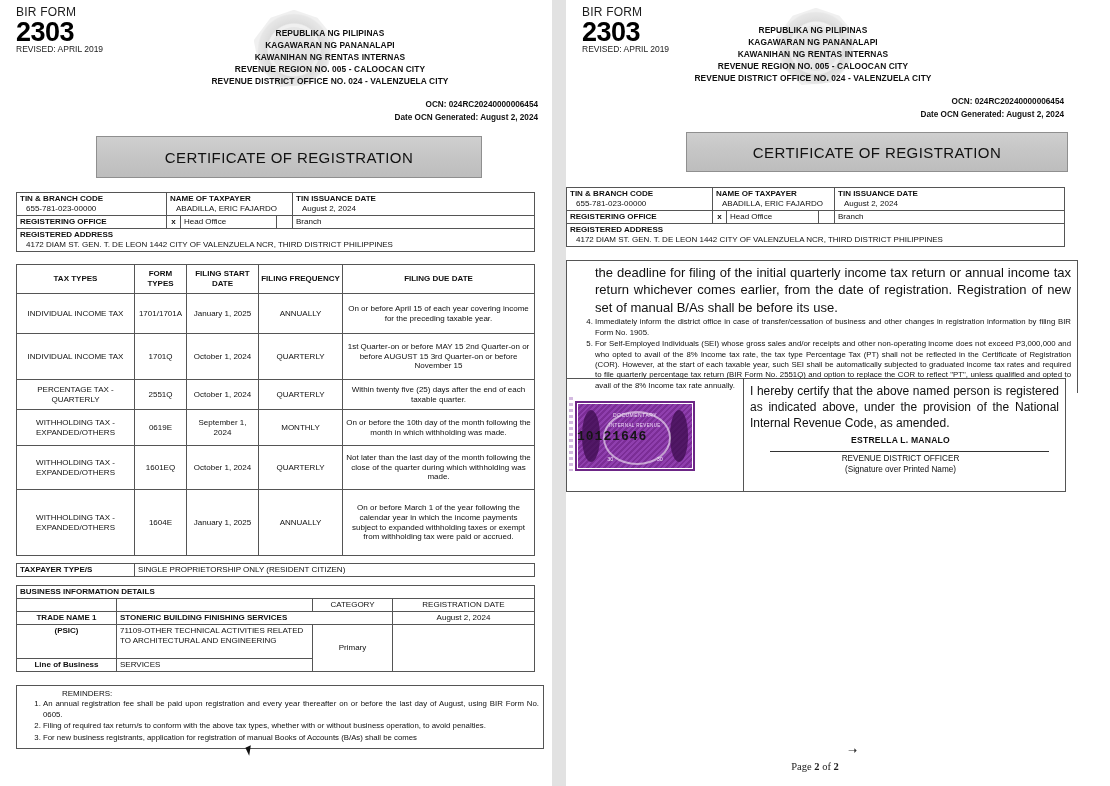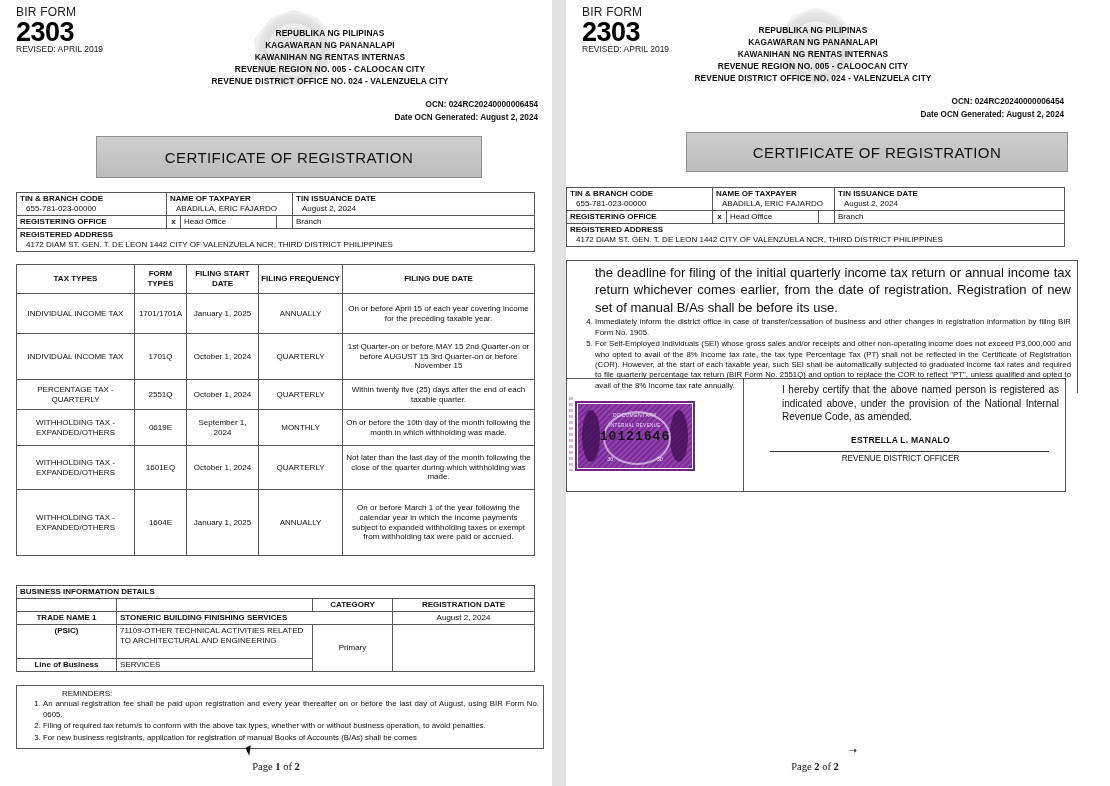--- a/index.html
+++ b/index.html
@@ -79,21 +79,21 @@
   .taxtbl td.cellc { text-align:center; vertical-align:middle; }
   .taxtbl td.due { text-align:center; vertical-align:middle; line-height:1.22; }
 
   
   .tptype { position:absolute; left:16px; top:563px; width:518px; }
   .tptype td { font-size:8px; padding:2px 3px; }
 
   
   .bizinfo { position:absolute; left:16px; top:585px; width:518px; }
   .bizinfo td { font-size:8px; padding:2px 3px; }
-  .bizinfo .hd { font-weight:bold; text-align:center; }
+  .bizinfo .hd { font-weight:normal; text-align:center; }
 
   
   .reminders { position:absolute; left:16px; top:685px; width:518px; border:1px solid #555; padding:3px 4px 4px 4px; }
   .reminders .rtitle { font-size:8px;padding-left:41px; }
   .reminders ol { margin:1px 0 0 0; padding-left:22px; }
   .reminders li { font-size:7.8px; line-height:1.35; text-align:justify; margin-bottom:1px; }
 
   .pagefoot { position:absolute; bottom:14px; left:0; width:100%; text-align:center;
      font-family:"Liberation Serif", serif; font-size:10.5px; color:#1a1a1a; }
   .pagefoot b { font-weight:bold; }
@@ -101,34 +101,34 @@
   
   .contbox { position:absolute; left:598px; top:260px; width:498px; border:1px solid #555; border-bottom:none;
      padding:3px 6px 2px 6px; }
   .contbox .lead { font-size:13px; line-height:1.34; text-align:justify; margin-left:22px; }
   .contbox ol { margin:0; padding-left:22px; }
   .contbox li { font-size:7.8px; line-height:1.34; text-align:justify; margin-top:1px; }
 
   .certrow { position:absolute; left:598px; top:378px; width:498px; display:flex; border:1px solid #555; height:112px; }
   .stampcell { width:176px; border-right:1px solid #555; position:relative; }
   .certcell { flex:1; padding:4px 6px; position:relative; }
-  .certtext { font-size:10px; line-height:1.35; text-align:justify;margin-left:32px; }
+  .certtext { font-size:12px; line-height:1.35; text-align:justify; }
   .signname { position:absolute; left:0; right:8px; top:56px; text-align:center; font-size:8.6px; font-weight:bold; letter-spacing:.2px; }
   .signrule { position:absolute; left:26px; right:16px; top:72px; border-top:1px solid #333; }
   .signtitle { position:absolute; left:0; right:8px; top:74px; text-align:center; font-size:8.2px; line-height:1.4; }
 
   .stamp { position:absolute; left:8px; top:22px; width:116px; height:66px;
      background: repeating-linear-gradient(135deg,#7b2d96 0 2px,#8f3fae 2px 4px);
      border:2px solid #6d2686; box-shadow:0 0 0 1px #fff inset; }
   .stamp .oval { position:absolute; left:22%; top:12%; width:56%; height:76%;
      border:2px solid rgba(255,255,255,.55); border-radius:50%/50%; }
   .stamp .lside, .stamp .rside { position:absolute; top:10%; width:16%; height:80%;
      background: rgba(60,12,78,.75); border-radius:50%; }
   .stamp .lside { left:4%; } .stamp .rside { right:4%; }
-  .stamp .serial { position:absolute; left:0; right:0; top:40%; text-align:center;
+  .stamp .serial { position:absolute; left:0; right:0; top:40%; 
      font-family:"Liberation Mono", monospace; font-size:13px; font-weight:bold; color:#151515; letter-spacing:1px; }
   .stamp .topword { position:absolute; left:0; right:0; top:14%; text-align:center;
      font-size:5px; color:#efe0f5; letter-spacing:.5px; }
   .stamp .midword { position:absolute; left:0; right:0; top:30%; text-align:center;
      font-size:4.5px; color:#eedcf6; letter-spacing:.4px; }
   .stamp .denomL, .stamp .denomR { position:absolute; bottom:11%; font-size:5.5px; color:#f0e2f7; }
   .stamp .denomL { left:26%; } .stamp .denomR { right:26%; }
   .perfdots { position:absolute; left:2px; top:18px; width:4px; height:74px;
      background: repeating-linear-gradient(180deg,#c8a8d8 0 3px,transparent 3px 6px); opacity:.8; }
 
@@ -274,20 +274,32 @@
       <tr style="height:66px">
         <td class="cellc">WITHHOLDING TAX - EXPANDED/OTHERS</td>
         <td class="cellc">1604E</td>
         <td class="cellc">January 1, 2025</td>
         <td class="cellc">ANNUALLY</td>
         <td class="due">On or before March 1 of the year following the calendar year in which the income payments subject to expanded withholding taxes or exempt from withholding tax were paid or accrued.</td>
       </tr>
     </tbody>
       </table>
 
+    <table class="grid tptype">
+      <colgroup>
+          <col style="width:118px">
+          <col style="width:400px">
+        </colgroup>
+      <tbody>
+          <tr>
+        <td class="b">TAXPAYER TYPE/S</td>
+        <td>SINGLE PROPRIETORSHIP ONLY (RESIDENT CITIZEN)</td>
+      </tr>
+    </tbody>
+      </table>
 
     <table class="grid bizinfo">
       <colgroup>
           <col style="width:100px">
           <col style="width:196px">
           <col style="width:80px">
           <col style="width:142px">
         </colgroup>
       <tbody>
           <tr>
@@ -321,23 +333,20 @@
       <div class="rtitle">REMINDERS:</div>
       <ol>
         <li>An annual registration fee shall be paid upon registration and every year thereafter on or before the last day of August, using BIR Form No. 0605.</li>
         <li>Filing of required tax return/s to conform with the above tax types, whether with or without business operation, to avoid penalties.</li>
         <li>For new business registrants, application for registration of manual Books of Accounts (B/As) shall be comes</li>
       </ol>
     </div>
 
     <div class="cursor1"></div>
 
-    <div class="pagefoot">
-      <span>Page </span><b>1</b><span> of </span><b>2</b>
-    </div>
   </div>
 
   <div class="gutter"></div>
 
   <div class="page page2 p2" style="position:relative">
     <div style="position:absolute; left:-598px; top:0; width:1110px; height:786px;">
 
       <div class="formtag" style="left:614px;">
         <div class="t1">BIR FORM</div>
         <div class="t2">2303</div>
@@ -426,20 +435,21 @@
             <div class="denomL">30</div>
             <div class="denomR">30</div>
           </div>
         </div>
         <div class="certcell">
           <div class="certtext">I hereby certify that the above named person is registered as indicated above, under the provision of the National Internal Revenue Code, as amended.</div>
           <div class="signname">ESTRELLA L. MANALO</div>
           <div class="signrule"></div>
           <div class="signtitle">
             <div>REVENUE DISTRICT OFFICER</div>
+            <div>(Signature over Printed Name)</div>
           </div>
         </div>
       </div>
 
 
 
       <div class="tickmark">➝</div>
 
       <div class="pagefoot" style="left:598px; width:498px;">
         <span>Page </span><b>2</b><span> of </span><b>2</b>

